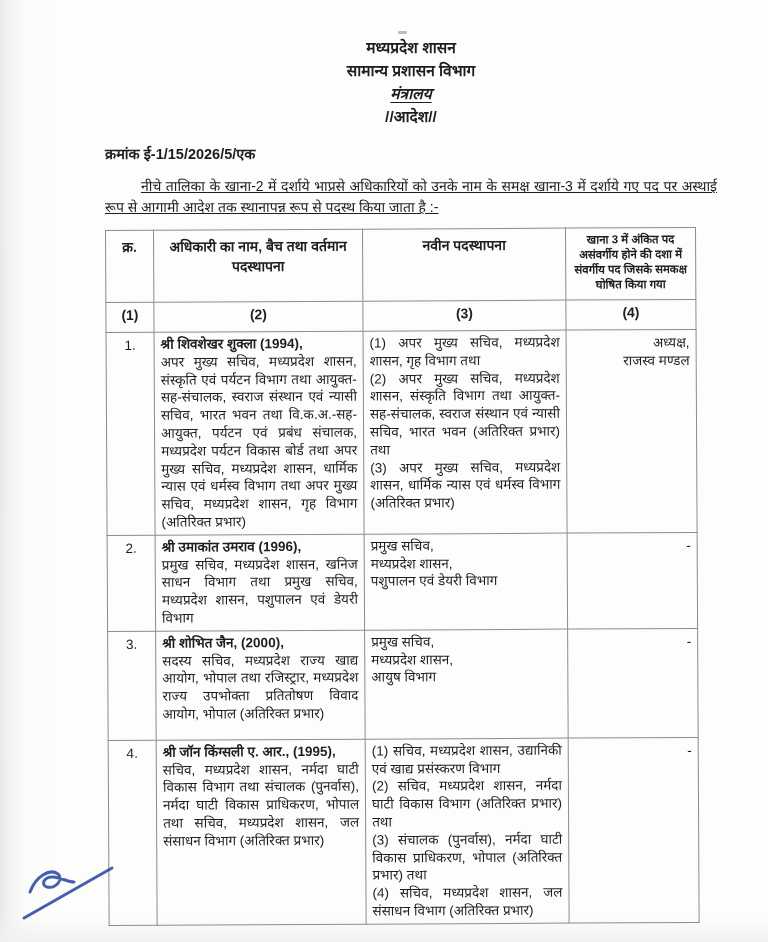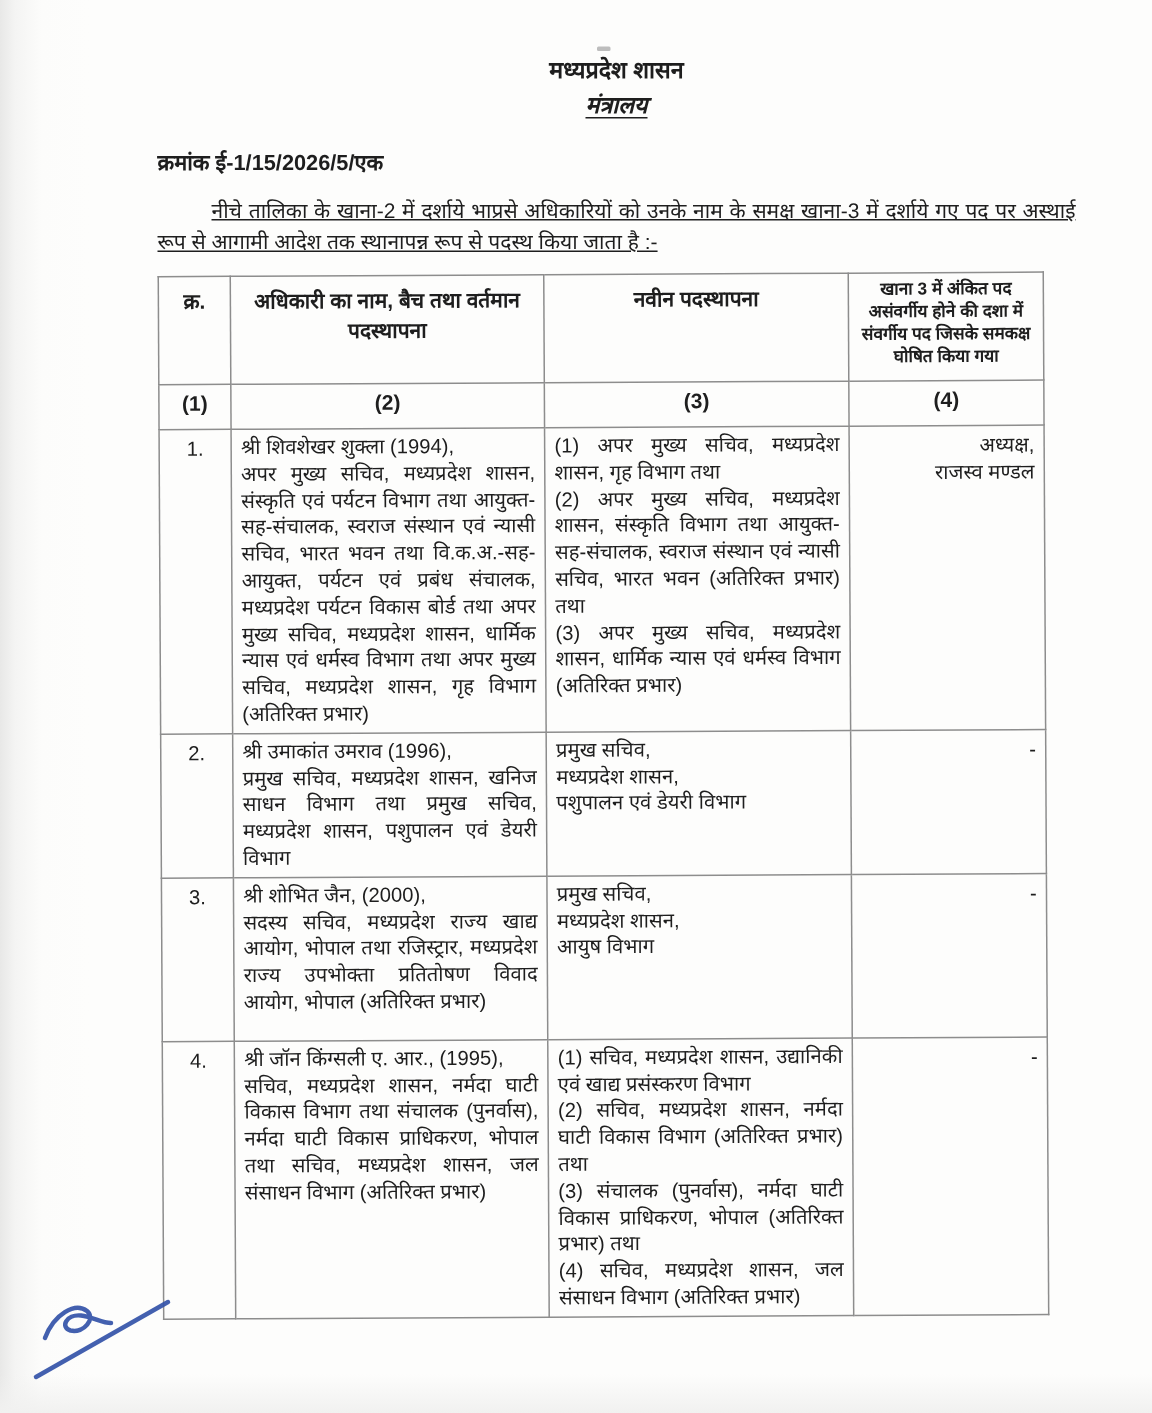--- a/index.html
+++ b/index.html
@@ -49,21 +49,21 @@
   .order-table th { font-weight:bold; text-align:center; font-size:14px; line-height:20px; padding-top:6px; }
   th.th-col4 { font-size:11.5px; line-height:15px; padding-top:4px; }
   tr.hdr-row { height:72px; }
   tr.idx-row { height:30px; }
   tr.idx-row td { text-align:center; font-weight:bold; font-size:14px; padding:4px 2px; }
   tr.r1 { height:198px; }
   tr.r2 { height:90px; }
   tr.r3 { height:109px; }
   tr.r4 { height:178px; }
   td.c-sno { text-align:center; padding-top:4px; }
-  .officer-name { font-weight:normal; }
+  .officer-name { font-weight:bold; }
   .cell-just { text-align:justify; }
   .cell-list div { text-align:justify; }
   td.cell-equiv { text-align:center; padding-top:4px; }
   td.cell-equiv .cell-list div { text-align:right; }
   
   .signature { position:absolute; left:16px; top:842px; width:132px; height:88px; }
   
   .artifact-dash {
     position:absolute; left:398px; top:31px; width:9px; height:3px;
     background:#bdbdbd; border-radius:1px;
@@ -73,21 +73,23 @@
 <body>
 
 <div class="paper-bg"></div>
 <div class="paper-bg-bottom"></div>
 <div class="artifact-dash"></div>
 
 <div class="content">
 
   <div class="doc-title">
     <div>मध्यप्रदेश शासन</div>
+    <div>सामान्य प्रशासन विभाग</div>
     <div class="u">मंत्रालय</div>
+    <div>//आदेश//</div>
   </div>
 
   <div class="ref-row">
     <span>क्रमांक ई-1/15/2026/5/एक</span>
   </div>
 
   <p class="intro">नीचे तालिका के खाना-2 में दर्शाये भाप्रसे अधिकारियों को उनके नाम के समक्ष खाना-3 में दर्शाये गए पद पर अस्थाई रूप से आगामी आदेश तक स्थानापन्न रूप से पदस्थ किया जाता है :-</p>
 
   <table class="order-table">
     <colgroup>

